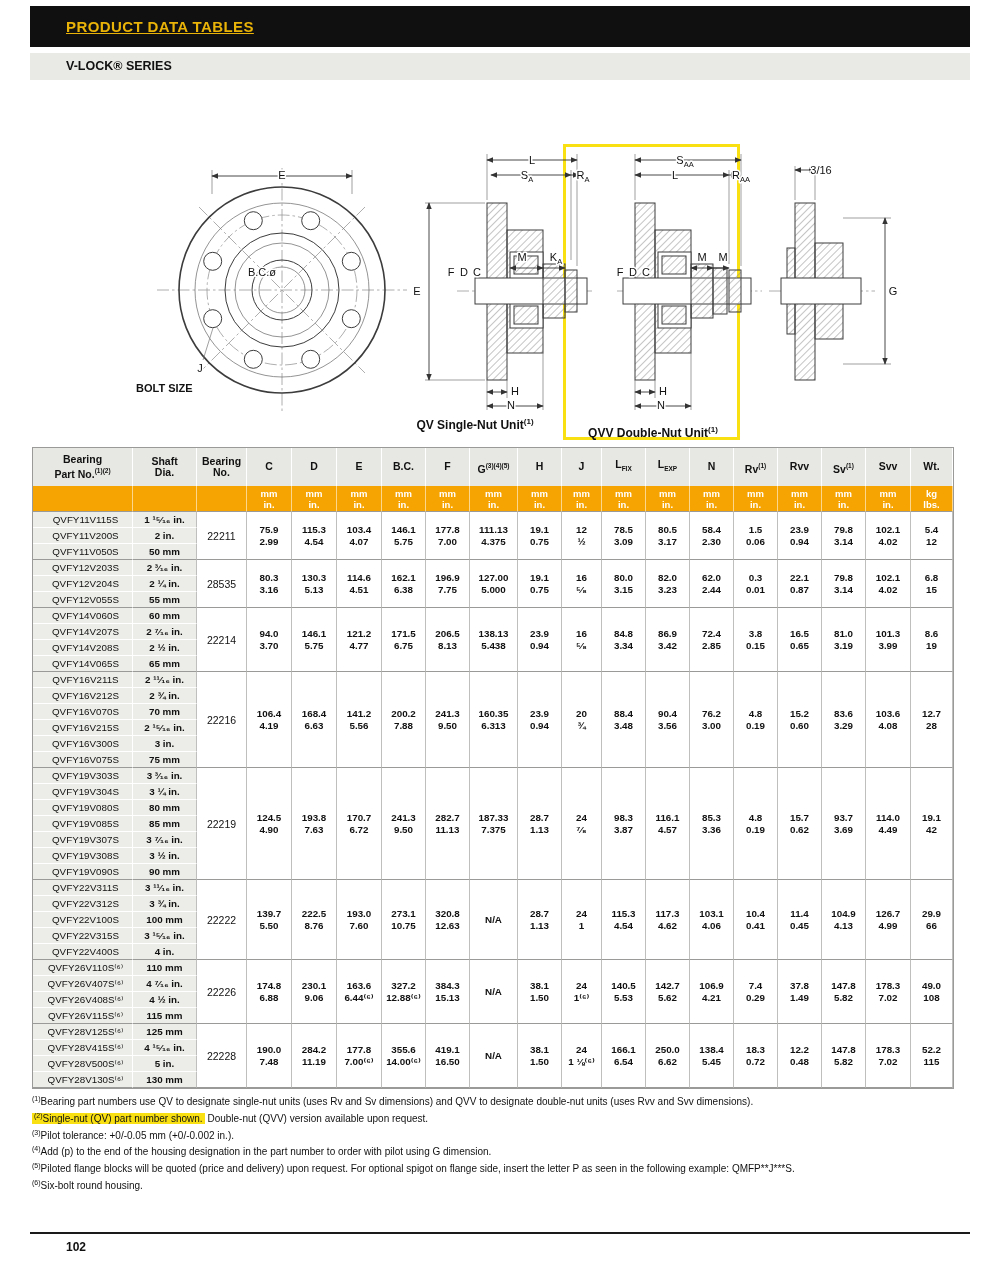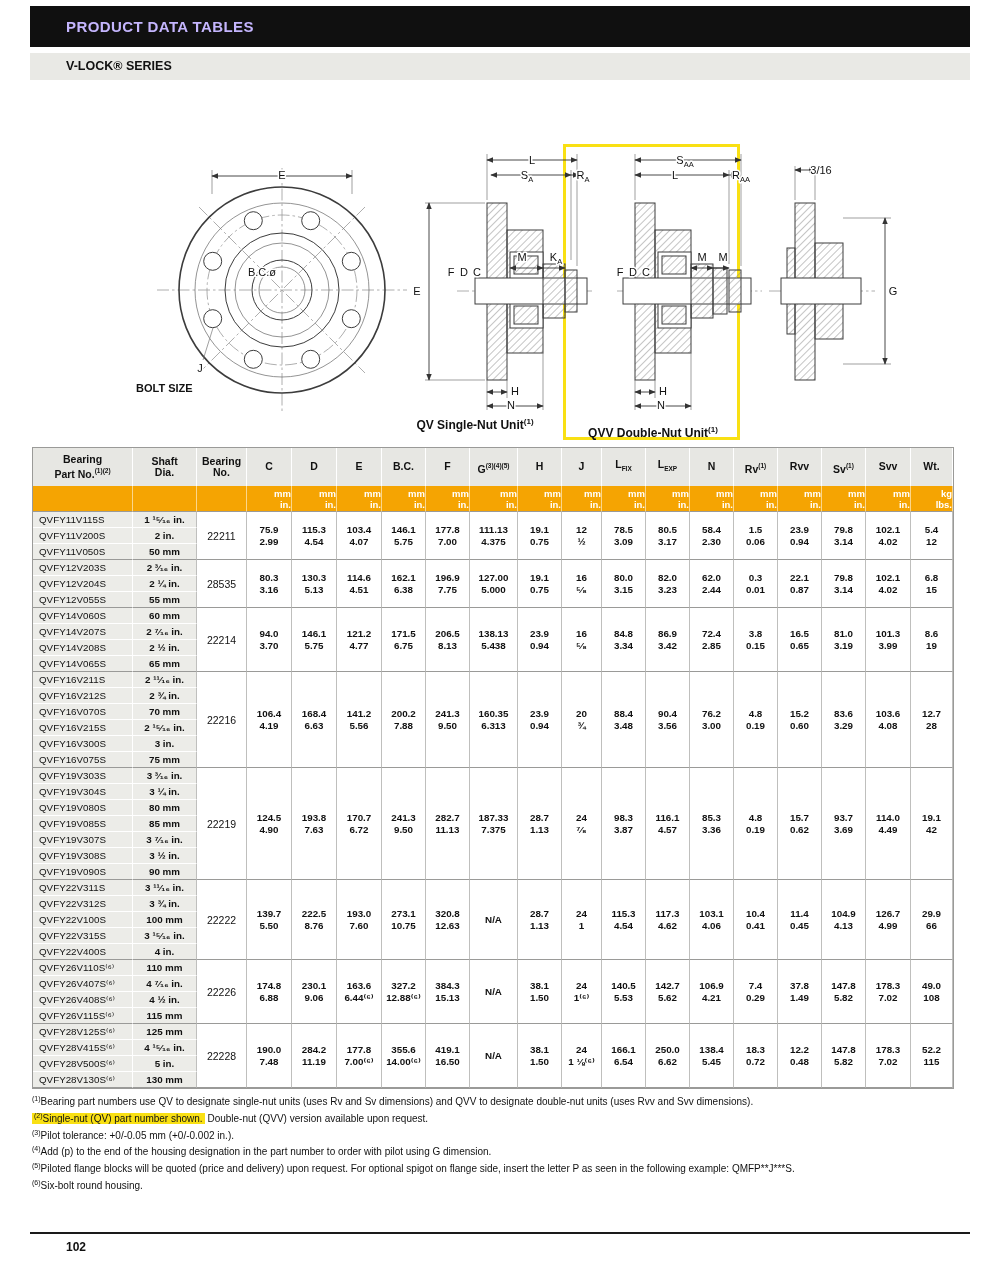--- a/index.html
+++ b/index.html
@@ -2,22 +2,22 @@
 <html style="--accent: #f5a402; --hl: #f9e013; --bar: #101010;"><head>
 <meta charset="utf-8">
 <style>
   * { margin:0; padding:0; box-sizing:border-box; }
   :root { --accent:#f5a402; --hl:#f9e013; --bar:#101010; }
   body { background:#ffffff; }
   .page { position:relative; width:1000px; height:1280px; background:#fff;
           font-family:"Liberation Sans","DejaVu Sans",sans-serif; color:#111; overflow:hidden; }
 
   .topbar { position:absolute; left:30px; top:6px; width:940px; height:41px;
-            background:var(--bar); color:#c4b5fd; font-weight:bold; font-size:15px;
-            letter-spacing:.4px; line-height:41px; padding-left:36px; }
+            background:var(--bar); color:#eab308; font-weight:bold; font-size:15px;
+            letter-spacing:.4px; line-height:41px; padding-left:36px;text-decoration:underline; }
   .series { position:absolute; left:30px; top:53px; width:940px; height:27px;
             background:#e9e9e5; font-weight:bold; font-size:12.5px; line-height:27px; padding-left:36px; }
   .title  { position:absolute; left:66px; top:112px; font-size:21.5px; font-weight:bold; letter-spacing:-.2px; }
 
   .diagram-wrap { position:absolute; left:32px; top:148px; width:936px; height:292px; }
   .yellow-box   { position:absolute; left:563px; top:144px; width:177px; height:296px;
                   border:3px solid var(--hl); pointer-events:none; }
   .caption { position:absolute; font-size:12px; font-weight:bold; text-align:center; width:170px; }
   .caption sup { font-size:8px; }
   #cap-qv  { left:390px; top:417px; }
@@ -38,26 +38,26 @@
   tspan.sub { font-size:7.5px; }
   .as { text-anchor:start; }
 
   
   table.spec { position:absolute; left:32px; top:447px; border-collapse:separate; border-spacing:0;
                table-layout:fixed; border:1px solid #9a9a98; }
   .spec th, .spec td { overflow:hidden; }
   .spec thead tr.labels th { background:#e7e7e3; height:38px; vertical-align:middle; text-align:center;
         font-size:10.5px; font-weight:bold; border-right:1px solid #fff; line-height:11.5px; }
   .spec thead tr.units th { background:var(--accent); height:26px; color:#fff; font-size:9.5px;
-        font-weight:bold; text-align:right; border-right:1px solid rgba(255,255,255,.55);
+        font-weight:bold; text-align:center; border-right:1px solid rgba(255,255,255,.55);
         border-bottom:1px solid #9a9a98; line-height:11px; }
   .spec .hsup { font-size:6.5px; vertical-align:super; }
   .spec .hsub { font-size:6.5px; vertical-align:sub; }
   .spec td { font-size:9.8px; }
-  .spec td.part  { background:#ecece8; text-align:left; padding-left:6px; height:15px; line-height:15px;
+  .spec td.part  { background:#ecece8; text-align:center; padding-left:6px; height:15px; line-height:15px;
                    border-right:1px solid #fff; border-bottom:1px solid #fff; white-space:nowrap; }
   .spec td.shaft { background:#ecece8; text-align:center; font-weight:bold; height:15px; line-height:15px;
                    border-right:1px solid #bfbfbd; border-bottom:1px solid #fff; white-space:nowrap; }
   .spec td.gl    { border-bottom:1px solid #9a9a98; }
   .spec td.bno   { background:#fff; text-align:center; vertical-align:middle; font-size:10.5px;
                    border-right:1px solid #bfbfbd; border-bottom:1px solid #9a9a98; }
   .spec td.val   { background:#fff; text-align:center; vertical-align:middle; font-weight:bold;
                    border-right:1px solid #bfbfbd; border-bottom:1px solid #9a9a98; line-height:11.5px; }
   .spec td.val div + div { margin-top:1px; }
 

